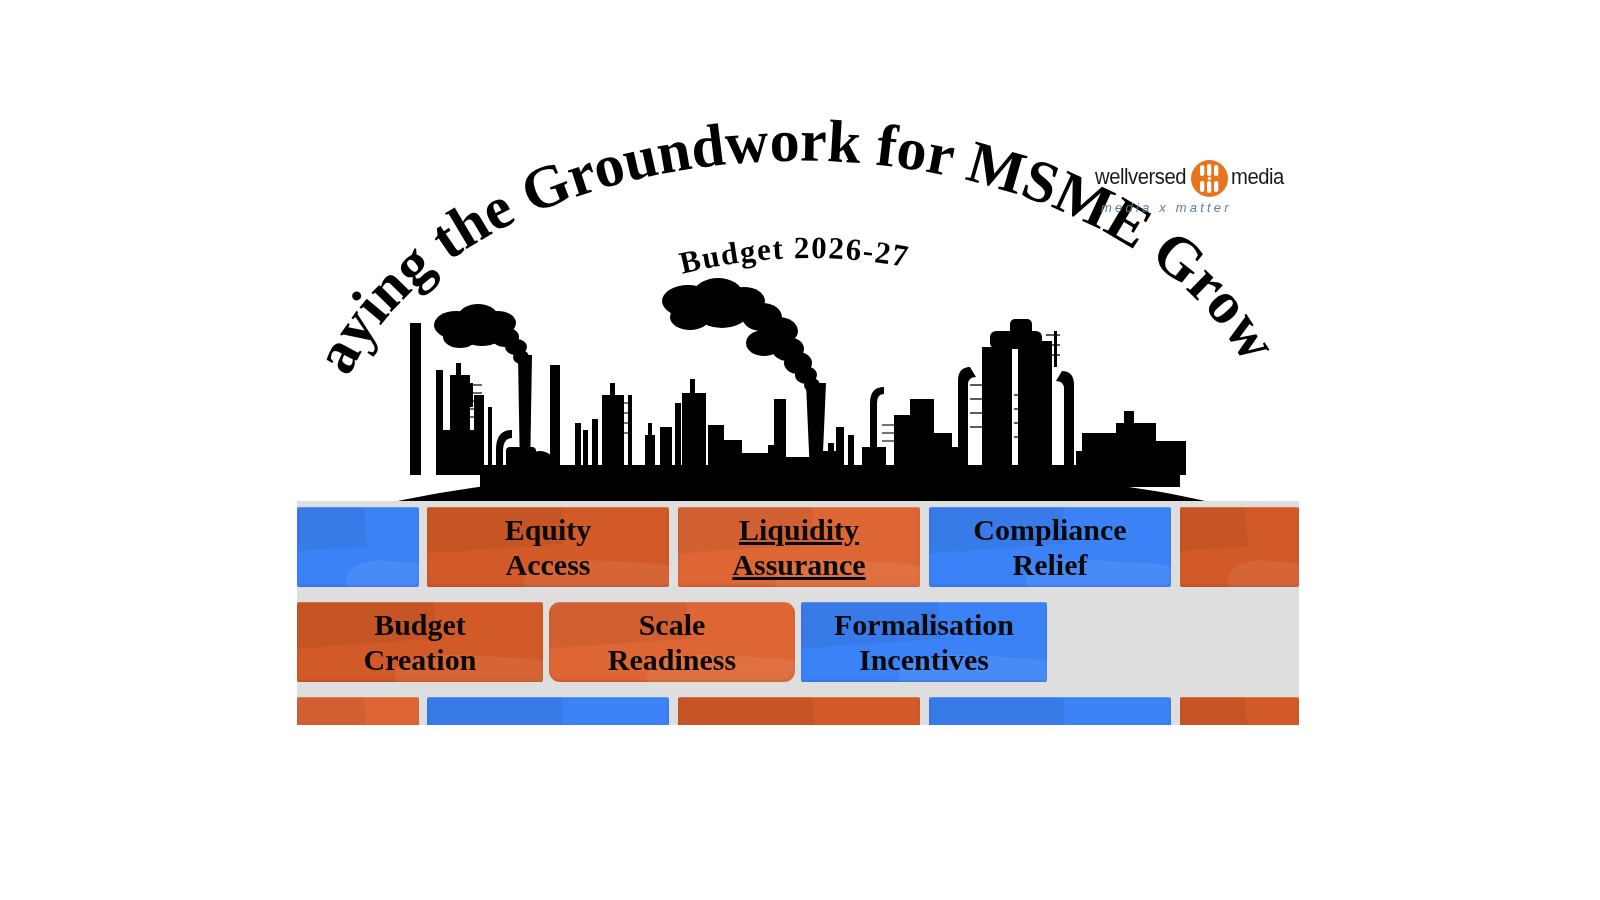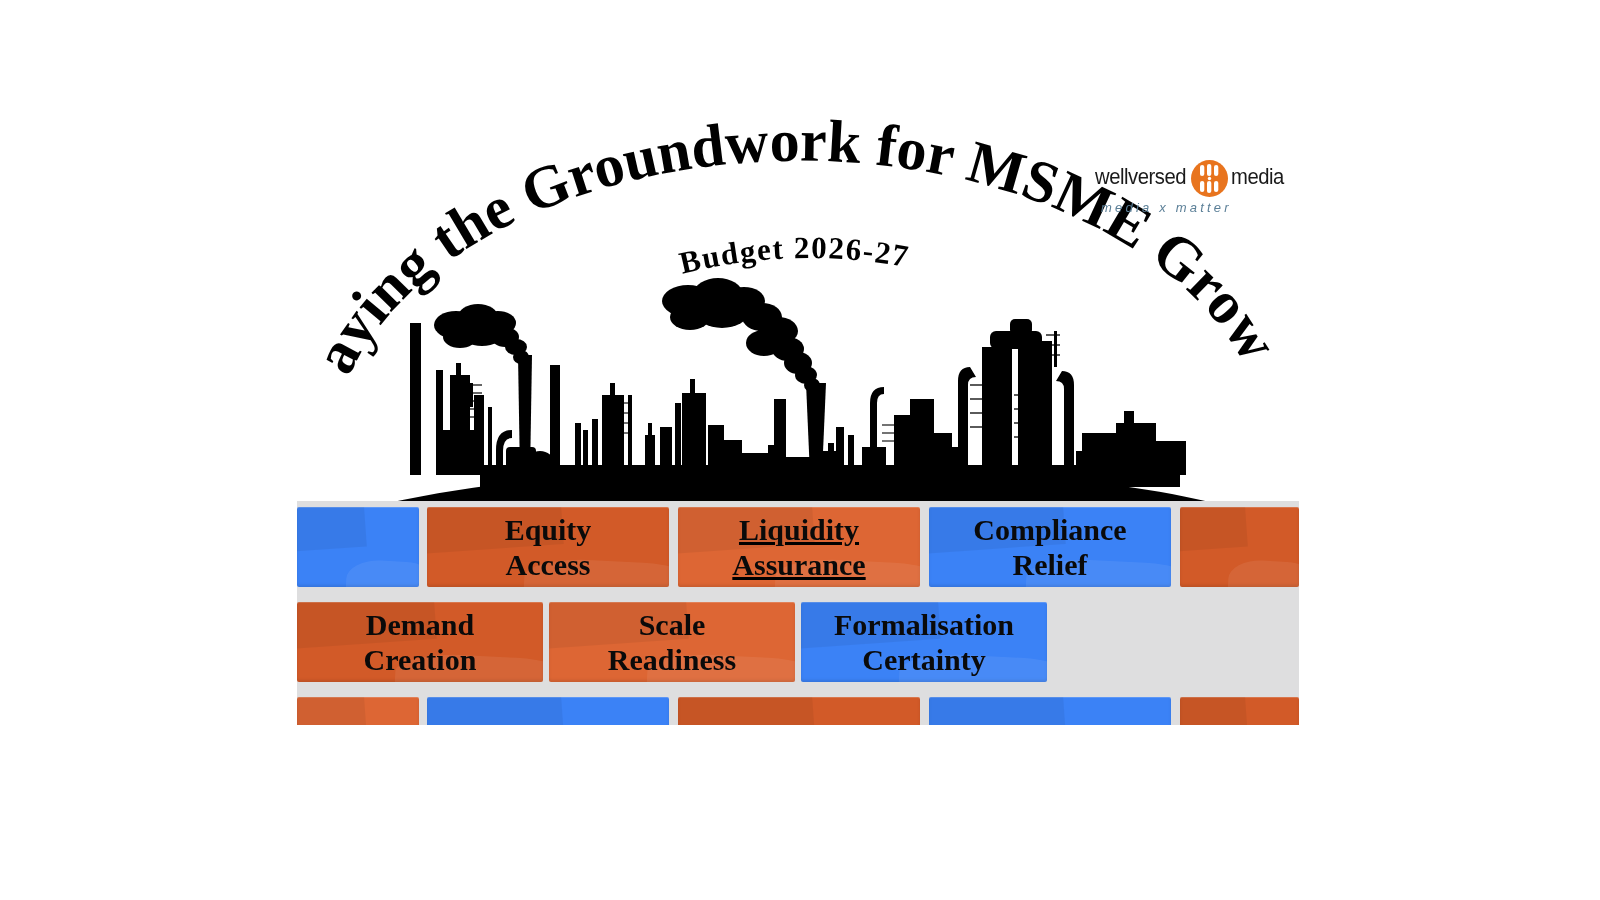--- a/index.html
+++ b/index.html
@@ -362,30 +362,30 @@
 Assurance</span>
         </div>
         <div class="brick " style="left: 632px; width: 242px;">
           <span class="brick-label">Compliance
 Relief</span>
         </div>
         <div class="brick v2" style="left: 883px; width: 119px;"></div>
       </div>
     <div class="brick-row row2">
         <div class="brick v2" style="left: 0px; width: 246px;">
-          <span class="brick-label">Demand
+          <span class="brick-label">Budget
 Creation</span>
         </div>
-        <div class="brick v3" style="left: 252px; width: 246px;">
+        <div class="brick v3" style="left: 252px; width: 246px; border-radius: 11px;">
           <span class="brick-label">Scale
 Readiness</span>
         </div>
         <div class="brick " style="left: 504px; width: 246px;">
           <span class="brick-label">Formalisation
-Certainty</span>
+Incentives</span>
         </div>
       </div>
     <div class="brick-row row3">
         <div class="brick v3" style="left: 0px; width: 122px;"></div>
         <div class="brick " style="left: 130px; width: 242px;"></div>
         <div class="brick v2" style="left: 381px; width: 242px;"></div>
         <div class="brick " style="left: 632px; width: 242px;"></div>
         <div class="brick v2" style="left: 883px; width: 119px;"></div>
       </div>
   </div>

